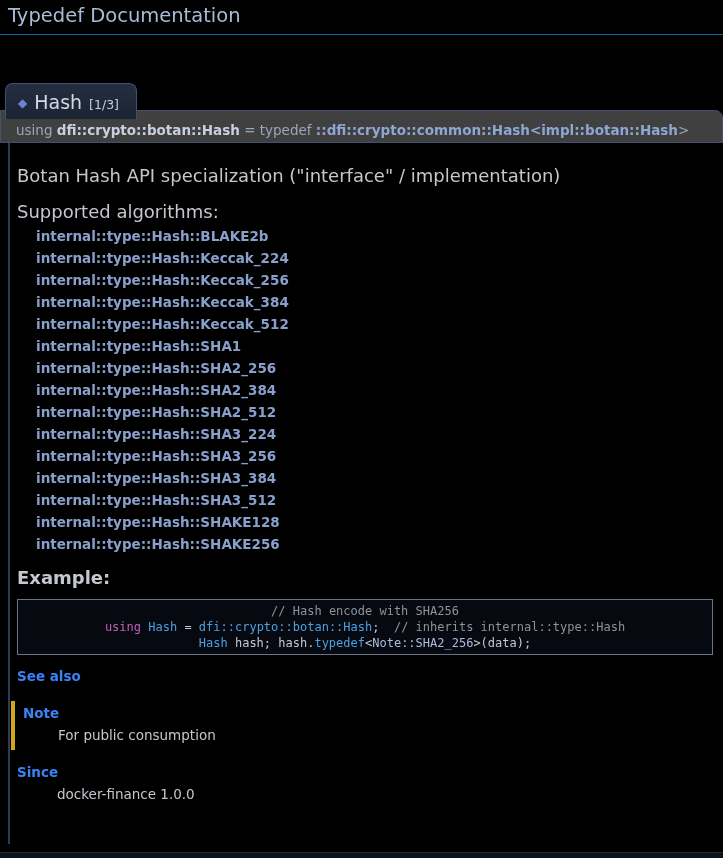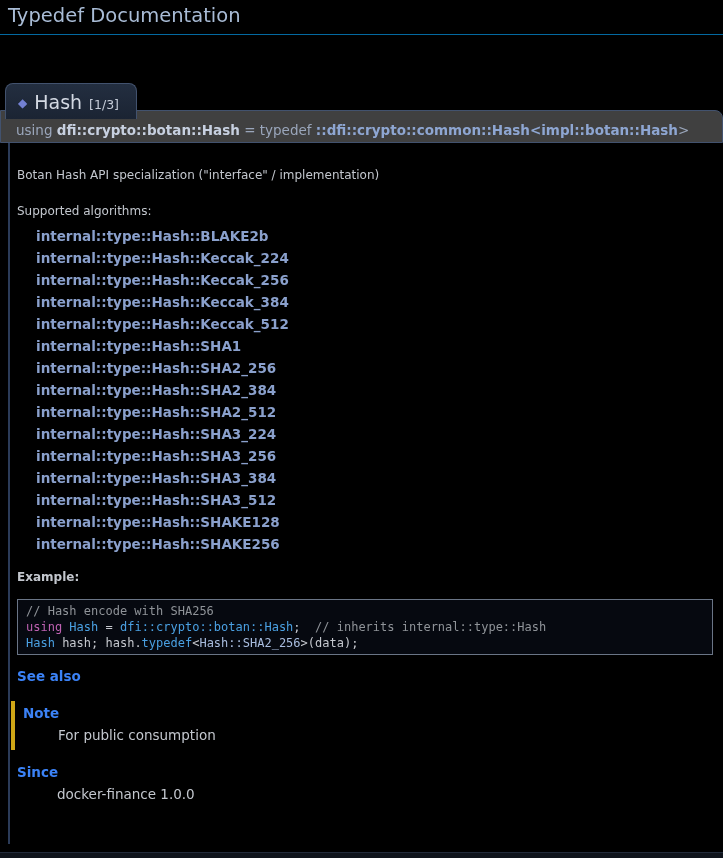--- a/index.html
+++ b/index.html
@@ -43,36 +43,36 @@
   }
   .memproto .memname { font-weight:700; color:#c7d0e0; }
   .memproto a.proto-link { font-weight:700; color:#8ea6d2; text-decoration:none; cursor:pointer; }
   
   .memdoc {
     margin-left:8px;
     border-left:2px solid #2b3b58;
     padding:0 10px 0 7px;
     height:701px;
   }
-  .memdoc p { font-size:12px; color:#c3c7ce; line-height:17px; }
+  .memdoc p { font-size:18px; color:#c3c7ce; line-height:17px; }
   .p-intro { padding-top:24px; }
   .p-supported { margin-top:19px; }
   .alg-list { margin-top:5px; padding-left:19px; }
   .alg-list a {
     display:block; font-size:13.5px; font-weight:700;
     color:#8aa0cc; line-height:22px; text-decoration:none; cursor:pointer;
   }
   .p-example { margin-top:14px; font-weight:700; color:#c9cdd4; }
   .fragment {
     margin-top:13px;
     background:#060910;
     border:1px solid #6a7586;
     padding:3px 8px;
     font-family:"DejaVu Sans Mono","Liberation Mono",monospace;
-    font-size:12px; line-height:16px;
+    font-size:12px; line-height:16px;text-align:center;
   }
   .code-line { white-space:pre; }
   .tok-plain   { color:#c5c8ce; }
   .tok-comment { color:#8f9398; }
   .tok-keyword { color:#bf62b2; }
   .tok-type    { color:#a9bddf; }
   .fragment a.tok-link { color:#4aa0e2; text-decoration:none; cursor:pointer; }
   dl { margin-top:13px; }
   dl dt { font-size:13.5px; font-weight:700; color:#3b82f6; line-height:17px; }
   dl dd { font-size:13.5px; color:#c3c7ce; line-height:17px; margin:5px 0 0 40px; }
@@ -128,21 +128,21 @@
         <a>internal::type::Hash::SHA3_512</a>
         <a>internal::type::Hash::SHAKE128</a>
         <a>internal::type::Hash::SHAKE256</a>
       </div>
 
     <p class="p-example">Example:</p>
 
     <div class="fragment">
         <div class="code-line"><span class="tok-comment">// Hash encode with SHA256</span></div>
         <div class="code-line"><span class="tok-keyword">using </span><a class="tok-link">Hash</a><span class="tok-plain"> = </span><a class="tok-link">dfi::crypto::botan::Hash</a><span class="tok-plain">;  </span><span class="tok-comment">// inherits internal::type::Hash</span></div>
-        <div class="code-line"><a class="tok-link">Hash</a><span class="tok-plain"> hash; hash.</span><a class="tok-link">typedef</a><span class="tok-plain">&lt;</span><span class="tok-type">Hash::SHA2_256</span><span class="tok-plain">&gt;(data);</span></div>
+        <div class="code-line"><a class="tok-link">Hash</a><span class="tok-plain"> hash; hash.</span><a class="tok-link">typedef</a><span class="tok-plain">&lt;</span><span class="tok-type">Note::SHA2_256</span><span class="tok-plain">&gt;(data);</span></div>
       </div>
 
     <dl class="see">
       <dt>See also</dt>
     </dl>
 
     <dl class="note">
       <dt>Note</dt>
       <dd>For public consumption</dd>
     </dl>

